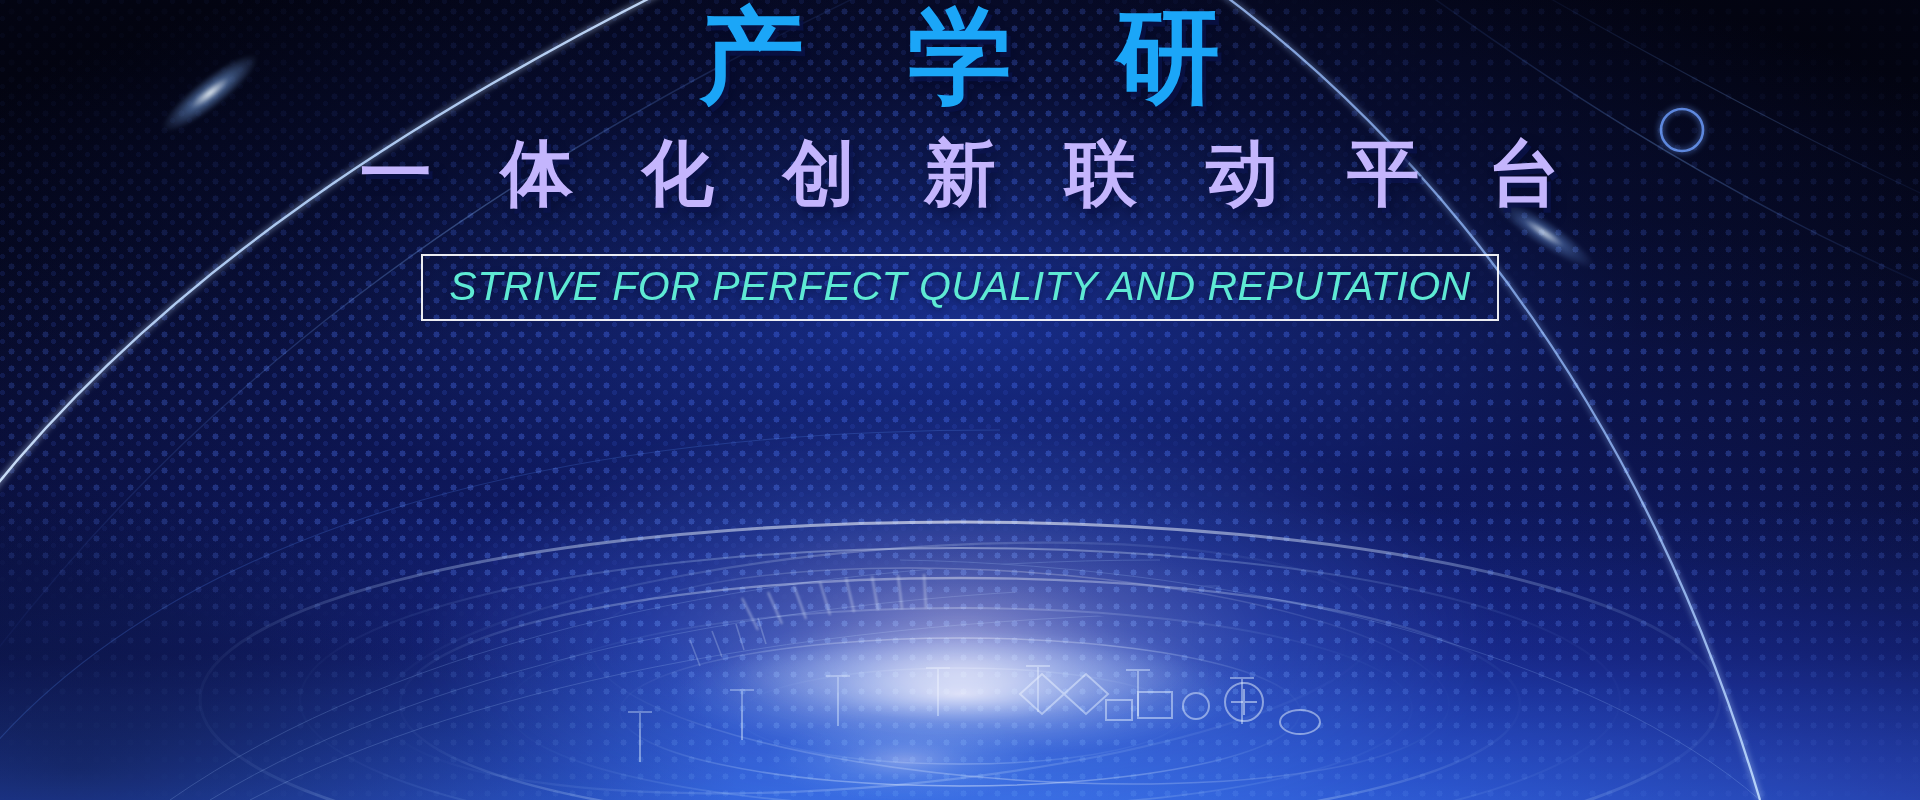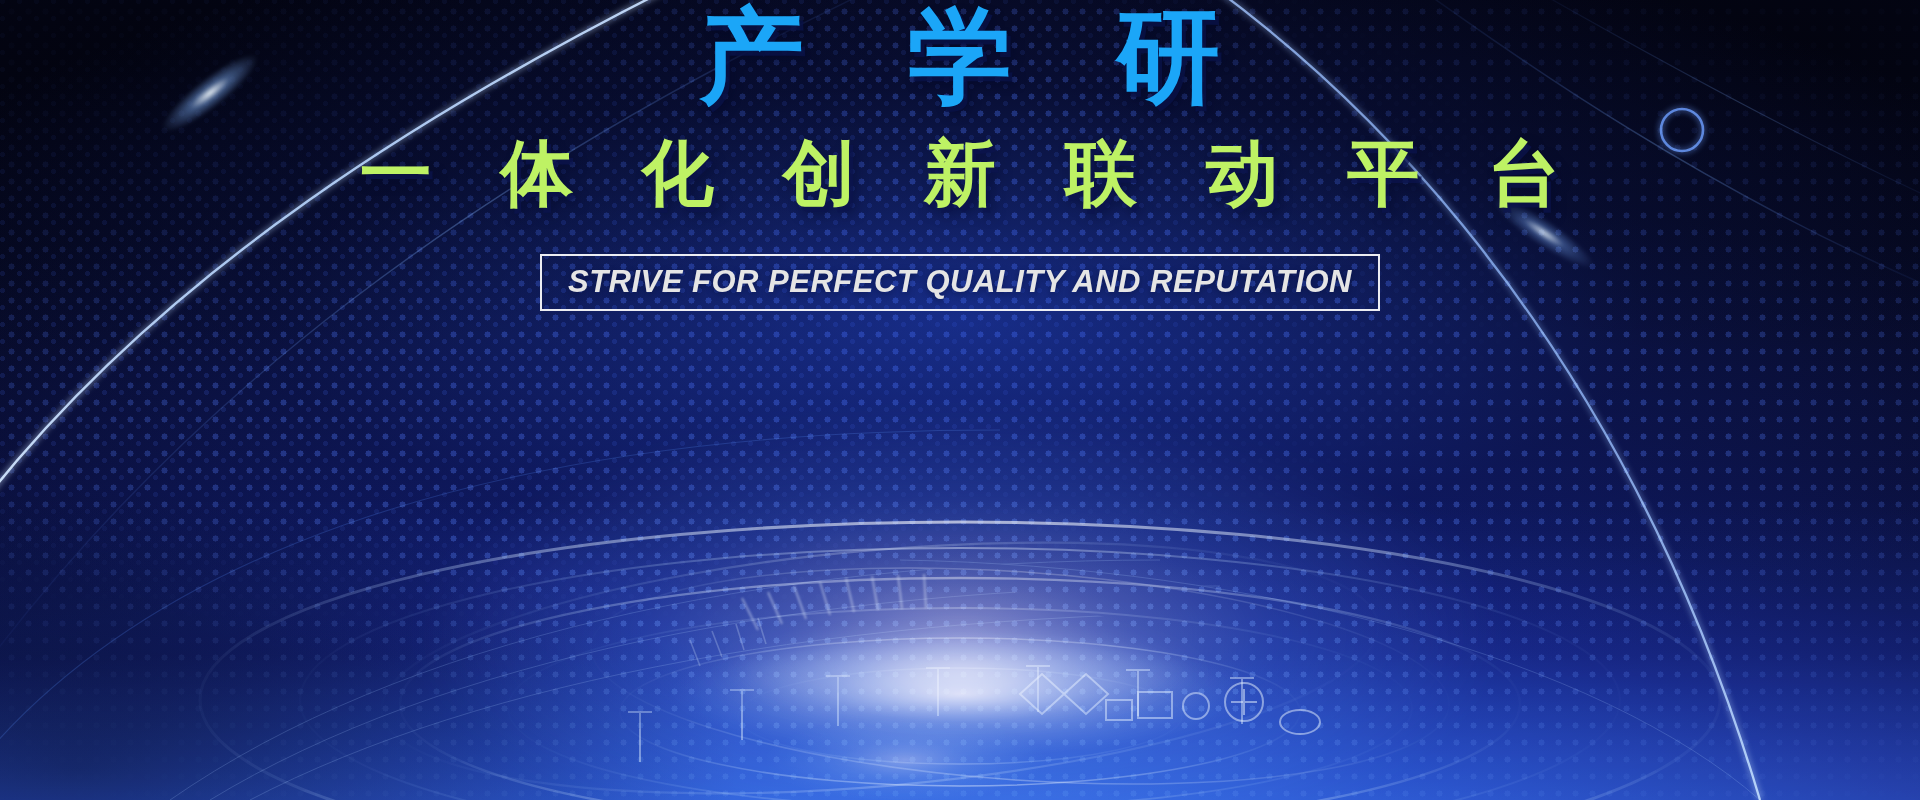--- a/index.html
+++ b/index.html
@@ -115,42 +115,42 @@
     text-shadow:
        4px 5px 0 rgba(9,18,72,.78),
        7px 8px 10px rgba(4,8,40,.55);
   }
   .title-sub{
     margin-top:22px;
     font-family:"DejaVu Sans","Liberation Sans",sans-serif;
     font-weight:bold;
     font-size:72px;
     line-height:1.1;
-    color:#bef264;
+    color:#c4b5fd;
     letter-spacing:22px;
     text-indent:22px;
     white-space:nowrap;
     text-shadow:
        4px 5px 0 rgba(11,20,78,.70),
        6px 8px 12px rgba(4,8,40,.50);
   }
   .eng-box{
     margin-top:40px;
     border:2px solid rgba(255,255,255,.92);
     padding:10px 26px 12px 26px;
     pointer-events:auto;
   }
   .eng-text{
     font-family:"Liberation Sans","DejaVu Sans",sans-serif;
     font-style:italic;
-    font-weight:bold;
-    font-size:31px;
+    font-weight:normal;
+    font-size:41px;
     line-height:1;
     letter-spacing:.5px;
-    color:#e5e5e5;
+    color:#5eead4;
     white-space:nowrap;
     text-shadow:0 2px 6px rgba(8,16,60,.55);
   }
 </style>
 </head>
 <body>
 
 <div class="banner">
 
   <div class="bg-base"></div>

